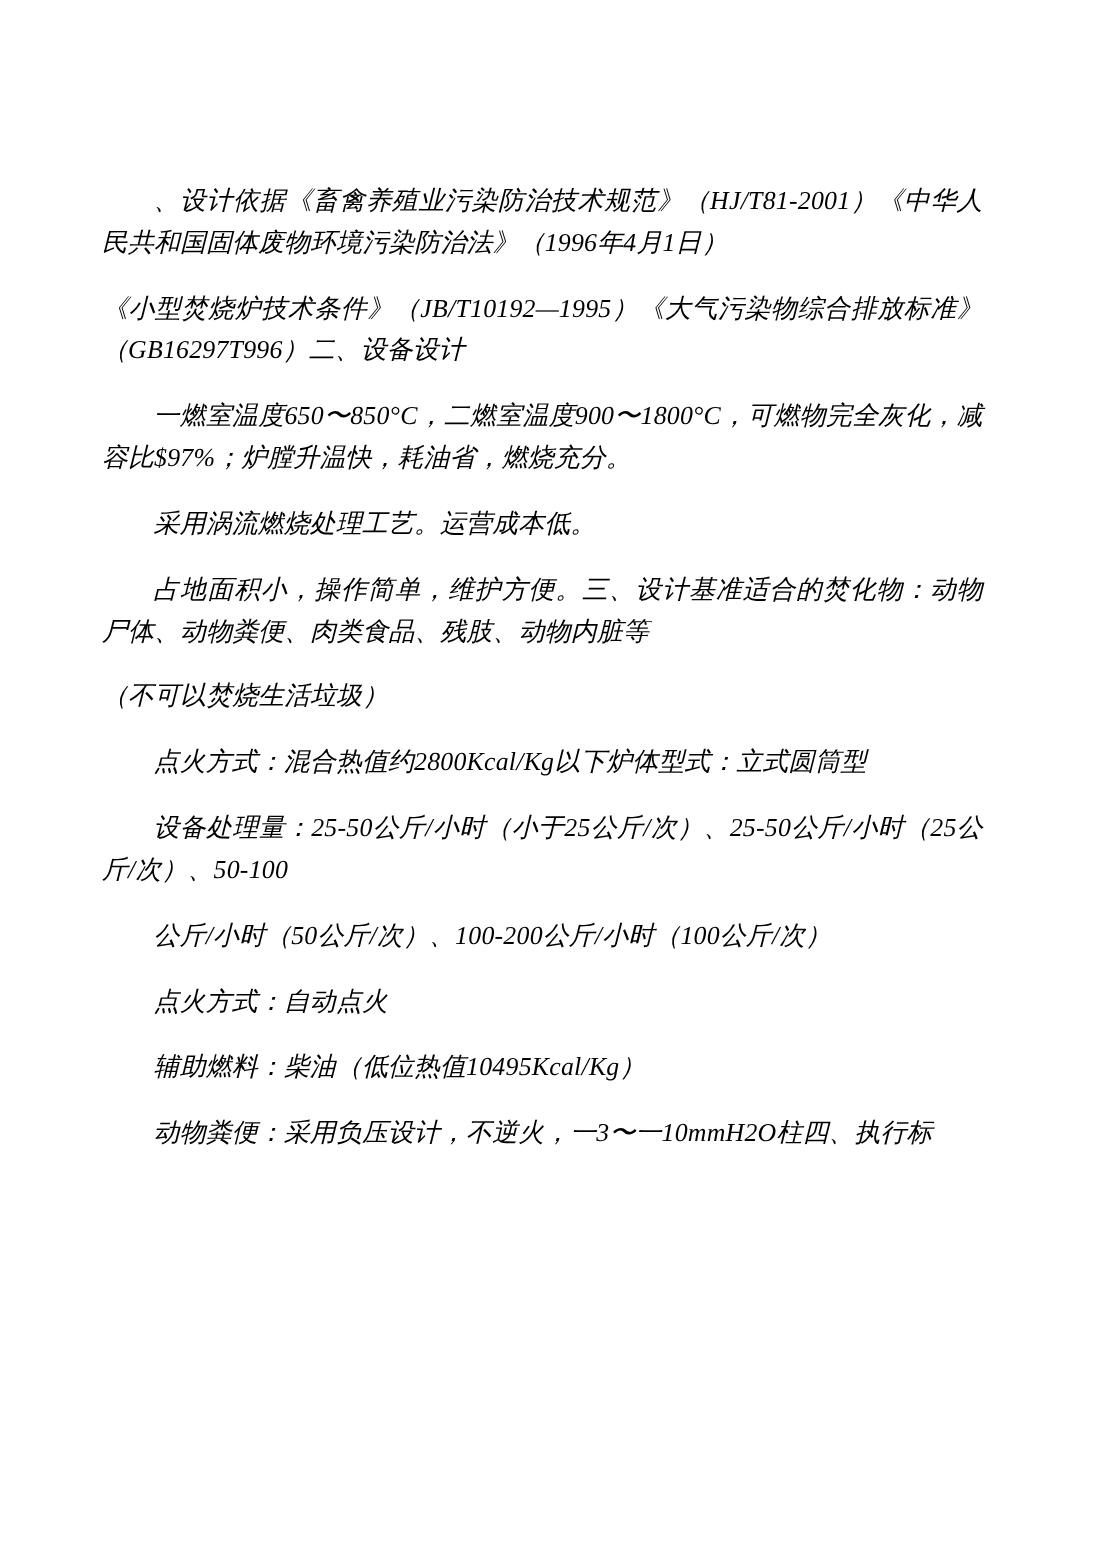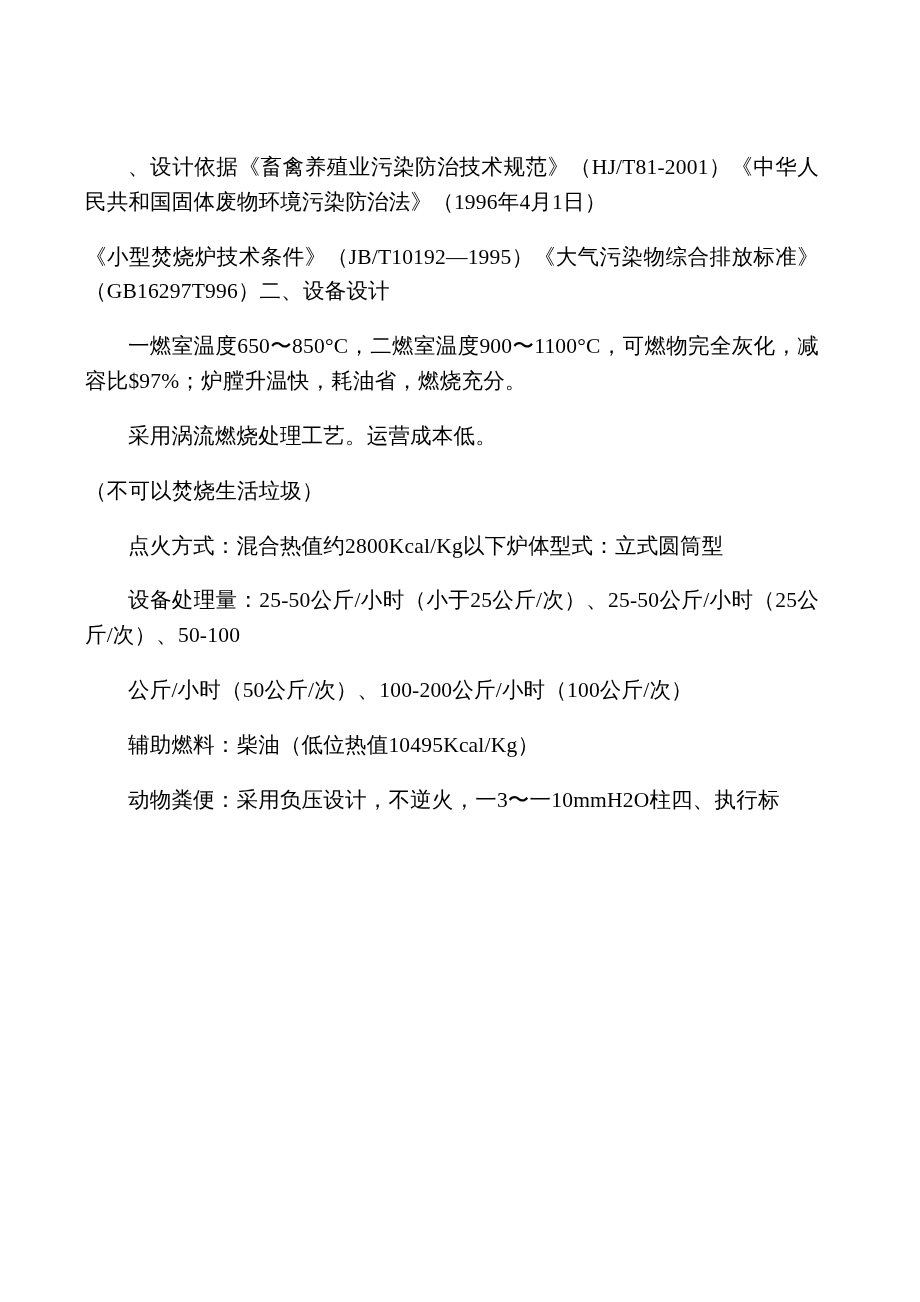--- a/index.html
+++ b/index.html
@@ -25,47 +25,50 @@
   .doc-body {
     font-size: 21.5px;
     line-height: 1.62;
     letter-spacing: 0.2px;
   }
   .para {
     margin: 0 16px 20px 0;
     text-align: justify;
     text-justify: inter-ideograph;
     white-space: pre-wrap;
+    font-style: italic;
   }
   .para.indent {
     text-indent: 2em;
   }
 </style>
 </head>
 <body>
 
 <div class="page">
   <div class="doc-body">
 
     <p class="para indent">、设计依据《畜禽养殖业污染防治技术规范》（HJ/T81-2001）《中华人民共和国固体废物环境污染防治法》（1996年4月1日）</p>
 
     <p class="para">《小型焚烧炉技术条件》（JB/T10192—1995）《大气污染物综合排放标准》（GB16297T996）二、设备设计</p>
 
-    <p class="para indent">一燃室温度650〜850°C，二燃室温度900〜1100°C，可燃物完全灰化，减容比$97%；炉膛升温快，耗油省，燃烧充分。</p>
+    <p class="para indent">一燃室温度650〜850°C，二燃室温度900〜1800°C，可燃物完全灰化，减容比$97%；炉膛升温快，耗油省，燃烧充分。</p>
 
     <p class="para indent">采用涡流燃烧处理工艺。运营成本低。</p>
 
+    <p class="para indent">占地面积小，操作简单，维护方便。三、设计基准适合的焚化物：动物尸体、动物粪便、肉类食品、残肢、动物内脏等</p>
 
     <p class="para">（不可以焚烧生活垃圾）</p>
 
     <p class="para indent">点火方式：混合热值约2800Kcal/Kg以下炉体型式：立式圆筒型</p>
 
     <p class="para indent">设备处理量：25-50公斤/小时（小于25公斤/次）、25-50公斤/小时（25公斤/次）、50-100</p>
 
     <p class="para indent">公斤/小时（50公斤/次）、100-200公斤/小时（100公斤/次）</p>
 
+    <p class="para indent">点火方式：自动点火</p>
 
     <p class="para indent">辅助燃料：柴油（低位热值10495Kcal/Kg）</p>
 
     <p class="para indent">动物粪便：采用负压设计，不逆火，一3〜一10mmH2O柱四、执行标</p>
 
   </div>
 </div>
 
 </body></html>

